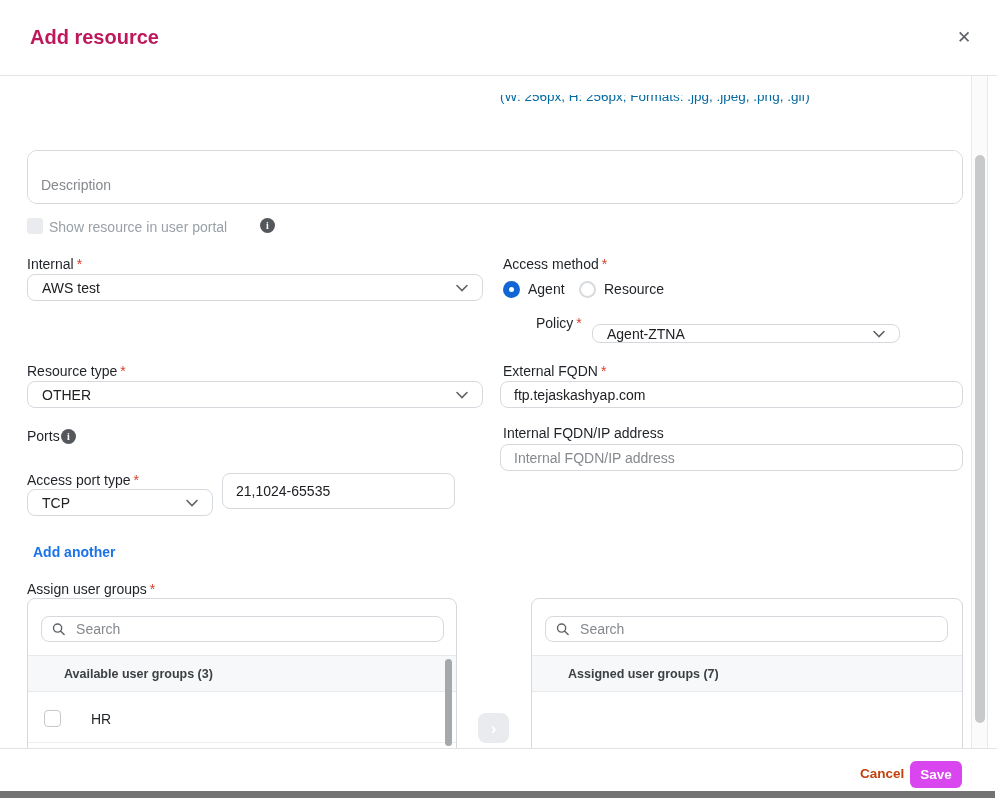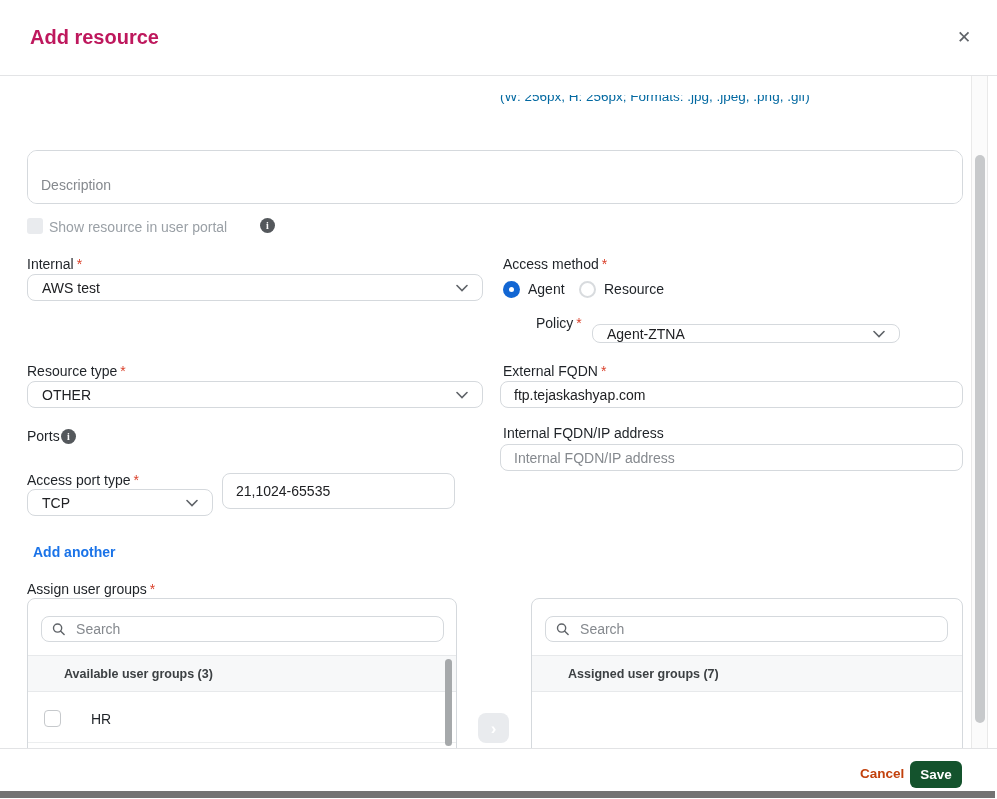--- a/index.html
+++ b/index.html
@@ -42,21 +42,21 @@
   .phead{box-sizing:border-box;background:#f7f8f9;border-top:1px solid #e7e9eb;border-bottom:1px solid #e7e9eb;
          display:flex;align-items:center;}
   .phead span{font-size:12.5px;font-weight:700;color:#3c4043;}
   .rowdiv{height:1px;background:#eceeef;}
   .innersb{background:#a6a9ab;border-radius:4px;}
   .xferbtn{box-sizing:border-box;background:#e9ebee;border-radius:8px;display:flex;align-items:center;
            justify-content:center;color:#ffffff;font-size:17px;font-weight:700;cursor:pointer;line-height:1;}
   
   .fdiv{height:1px;background:#e2e3e5;width:997px;left:0;}
   .cancel{color:#c2410c;font-size:13.5px;font-weight:700;cursor:pointer;}
-  .save{box-sizing:border-box;background:#14532d;color:#fff;border:none;border-radius:6px;
+  .save{box-sizing:border-box;background:#d946ef;color:#fff;border:none;border-radius:6px;
         font-family:inherit;font-size:13.5px;font-weight:700;cursor:pointer;}
   .botbar{background:#737373;}
   
   .sbtrack{box-sizing:border-box;background:#fbfbfb;border-left:1px solid #e9e9e9;border-right:1px solid #e9e9e9;}
   .sbthumb{background:#c7c9cb;border-radius:5px;}
   .chev{display:block;}
 </style>
 </head>
 <body>
 

